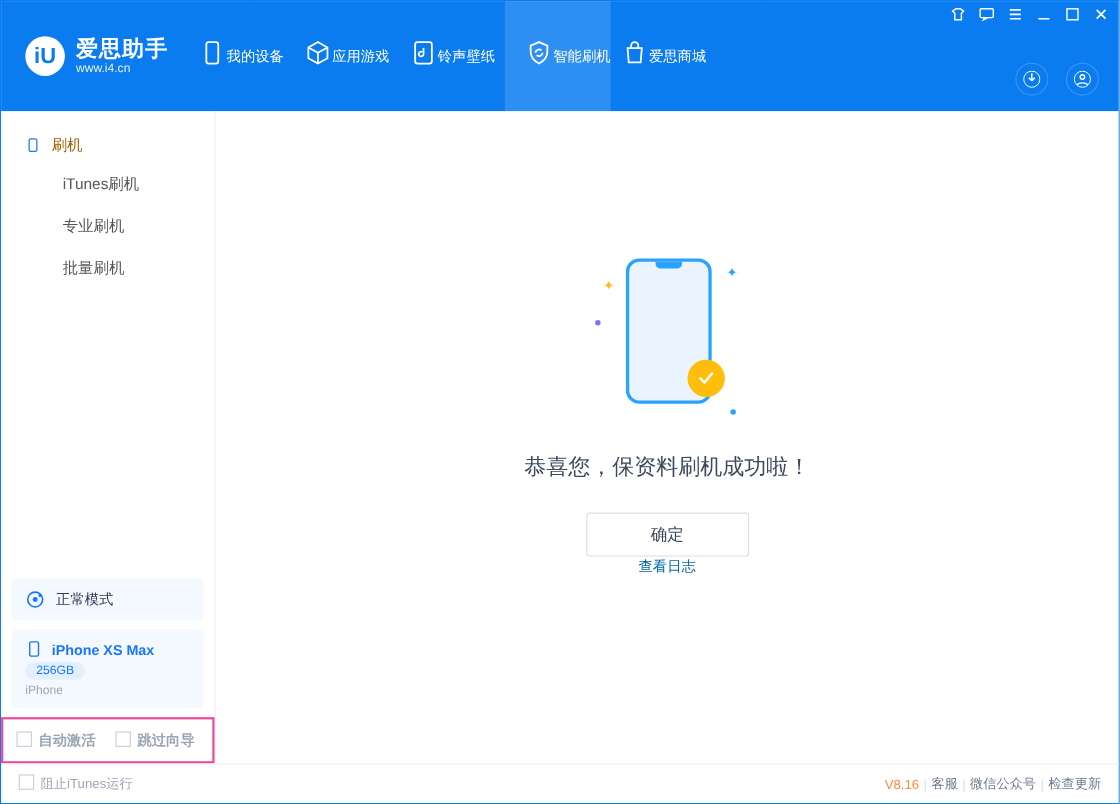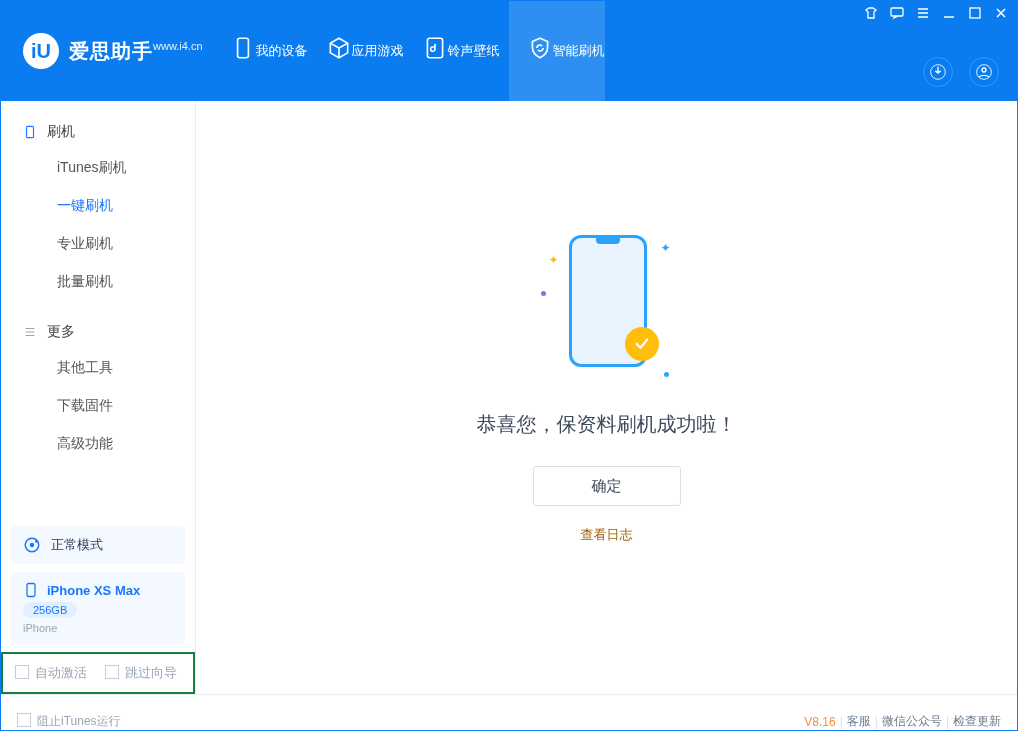--- a/index.html
+++ b/index.html
@@ -14,21 +14,21 @@
     height: 100px; background: linear-gradient(#0a7cf0,#0a7cf0);
     display: flex; align-items: stretch; color:#fff;
     position:relative;
   }
   .logo-block { display:flex; align-items:center; padding:0 18px 0 22px; }
   .logo-circle {
     width:36px; height:36px; border-radius:50%; background:#fff; color:#0a7cf0;
     display:flex; align-items:center; justify-content:center; font-weight:bold; font-size:20px;
     margin-right:10px;
   }
-  .logo-texts { display:flex; flex-direction:row; line-height:1.1;justify-content:center; }
+  .logo-texts { display:flex; flex-direction:column; line-height:1.1;justify-content:center; }
   .logo-title { font-size:20px; font-weight:bold; letter-spacing:1px; }
   .logo-sub { font-size:11px; opacity:.9; }
 
   .nav { display:flex; }
   .nav-item {
     width:96px; display:flex; align-items:center; justify-content:center;
     cursor:pointer; font-size:13px; color:#fff;
   }
   .nav-item.active { background: rgba(255,255,255,.15); padding-left: 18px; }
   .nav-icon { width:26px; height:26px; margin-bottom:6px; }
@@ -47,21 +47,21 @@
     display:flex; align-items:center; justify-content:center; cursor:pointer;
   }
 
   
   .body { flex:1; display:flex; min-height:0; }
   .sidebar {
     width:195px; border-right:1px solid #eaeef3; display:flex; flex-direction:column;
     font-size:14px; color:#333; background:#fff;
   }
   .side-section { padding-top:14px; }
-  .side-head { display:flex; align-items:center; gap:10px; padding:8px 22px; color:#404040; font-weight:500;}
+  .side-head { display:flex; align-items:center; gap:10px; padding:8px 22px; color:#a16207; font-weight:500;}
   .side-head svg { width:14px; height:14px; }
   .side-item {
     padding:10px 22px 10px 56px; color:#555; cursor:pointer;
   }
   .side-item.active { color:#1977ff; }
 
   .sidebar-spacer { flex:1; }
 
   .mode-card, .device-card {
     margin:0 10px 8px 10px; background:#f4f8ff; border-radius:4px; padding:10px 12px;
@@ -69,22 +69,22 @@
   }
   .device-card { flex-direction:column; align-items:flex-start; gap:4px;}
   .device-name { color:#1977ff; font-weight:600; display:flex; align-items:center; gap:8px; }
   .badge {
     display:inline-block; font-size:11px; color:#1977ff; background:#e2efff;
     border-radius:10px; padding:2px 10px;
   }
   .device-sub { font-size:11px; color:#9aa6b6; }
 
   .check-row {
-    border:2px solid #15803d; padding:10px 10px 10px 12px; display:flex; gap:18px;
-    color:#9aa6b6; font-size:13px; align-items:center;
+    border:2px solid #ec4899; padding:10px 10px 10px 12px; display:flex; gap:18px;
+    color:#9aa6b6; font-size:13px; align-items:center;font-weight:bold;
   }
   .chk { width:14px; height:14px; border:1px solid #c5ccd8; display:inline-block; margin-right:6px; vertical-align:-2px; }
 
   
   .main { flex:1; display:flex; flex-direction:column; align-items:center; justify-content:flex-start; padding-top:130px; }
   .phone-illus { position:relative; width:120px; height:150px; margin-bottom:30px; }
   .phone-body {
     width:78px; height:132px; border:3px solid #2aa3ff; border-radius:12px;
     position:absolute; left:22px; top:4px; background:#eaf4ff;
   }
@@ -96,25 +96,25 @@
   .sparkle { position:absolute; color:#ffbe0b; font-size:12px; }
   .sp1 { left:2px; top:22px; } .sp2 { right:-4px; top:10px; color:#2aa3ff; }
   .dot { position:absolute; width:5px; height:5px; border-radius:50%; background:#8d6bf0; }
   .d1 { left:-6px; top:60px; } .d2 { right:-2px; bottom:4px; background:#2aa3ff; }
 
   .success-text { font-size:20px; color:#3d4a5c; margin-bottom:28px; }
   .ok-btn {
     width:148px; height:40px; border:1px solid #d9dee7; background:#fff; border-radius:3px;
     font-size:15px; color:#3d4a5c; cursor:pointer;
   }
-  .log-link { margin-top:20px; color:#a16207; font-size:13px; cursor:pointer; }
+  .log-link { color:#0369a1; font-size:13px; cursor:pointer; }
 
   
   .bottombar {
-    height:36px; border-top:1px solid #eaeef3; display:flex; align-items:flex-end;
+    height:36px; border-top:1px solid #eaeef3; display:flex; align-items:center;
     font-size:12px; color:#9aa6b6; padding:0 16px;
   }
   .bottombar .left { display:flex; align-items:center; gap:6px; }
   .bottombar .right { margin-left:auto; display:flex; align-items:center; gap:4px; }
   .bb-link { color:#6c7a90; cursor:pointer; }
   .bb-sep { color:#d9dee7; }
   .version { color:#ff8a3d; }
 </style>
 </head>
 <body>
@@ -150,20 +150,27 @@
             <path d="M12 8v5a2 2 0 1 1-1-1.7"></path>
           </svg>
         <span>铃声壁纸</span>
       </div>
       <div class="nav-item active">
         <svg class="nav-icon" viewBox="0 0 24 24" fill="none" stroke="#fff" stroke-width="1.5">
             <path d="M12 3l7 3v5c0 5-3 8-7 10-4-2-7-5-7-10V6l7-3z"></path>
             <path d="M9 12a3 3 0 0 1 5-2M15 12a3 3 0 0 1-5 2"></path>
           </svg>
         <span>智能刷机</span>
+      </div>
+      <div class="nav-item">
+        <svg class="nav-icon" viewBox="0 0 24 24" fill="none" stroke="#fff" stroke-width="1.5">
+            <path d="M6 8h12l-1 12H7L6 8z"></path>
+            <path d="M9 8V6a3 3 0 0 1 6 0v2"></path>
+          </svg>
+        <span>爱思商城</span>
       </div>
     </div>
 
     <div class="win-ctrls">
       <span>
           <svg viewBox="0 0 16 16" fill="none" stroke="#fff" stroke-width="1.3">
             <path d="M3 5l3-2h4l3 2-2 2v6H5V7L3 5z"></path>
           </svg>
         </span>
       <span class="sm">
@@ -214,34 +221,22 @@
   <div class="body">
     <div class="sidebar">
       <div class="side-section">
         <div class="side-head">
           <svg viewBox="0 0 16 16" fill="none" stroke="#1977ff" stroke-width="1.3">
               <rect x="4" y="1.5" width="8" height="13" rx="1.5"></rect>
             </svg>
           <span>刷机</span>
         </div>
         <div class="side-item">iTunes刷机</div>
-        <div class="side-item active">一键刷机</div>
         <div class="side-item">专业刷机</div>
         <div class="side-item">批量刷机</div>
-      </div>
-      <div class="side-section">
-        <div class="side-head">
-          <svg viewBox="0 0 16 16" stroke="#9aa6b6" stroke-width="1.3">
-              <path d="M3 4h10M3 8h10M3 12h10"></path>
-            </svg>
-          <span>更多</span>
-        </div>
-        <div class="side-item">其他工具</div>
-        <div class="side-item">下载固件</div>
-        <div class="side-item">高级功能</div>
       </div>
 
       <div class="sidebar-spacer"></div>
 
       <div class="mode-card">
         <svg width="18" height="18" viewBox="0 0 24 24" fill="none" stroke="#1977ff" stroke-width="2">
             <circle cx="12" cy="12" r="9"></circle>
             <circle cx="12" cy="12" r="3" fill="#1977ff" stroke="none"></circle>
             <circle cx="18" cy="7" r="2" fill="#1977ff" stroke="none"></circle>
           </svg>

